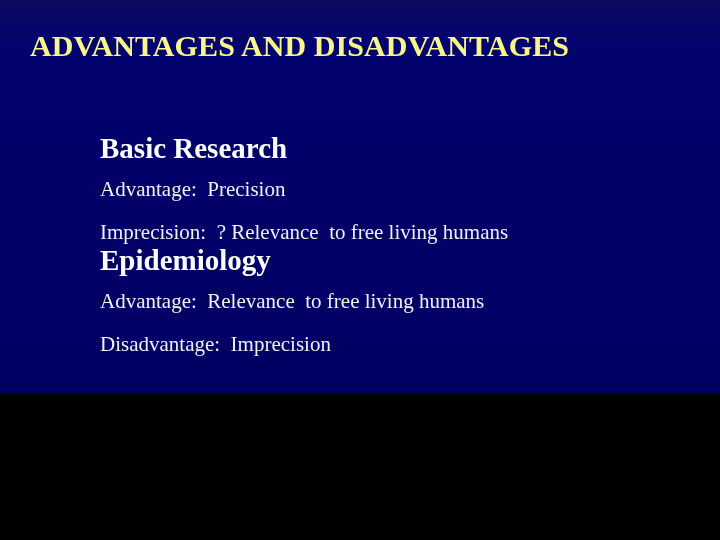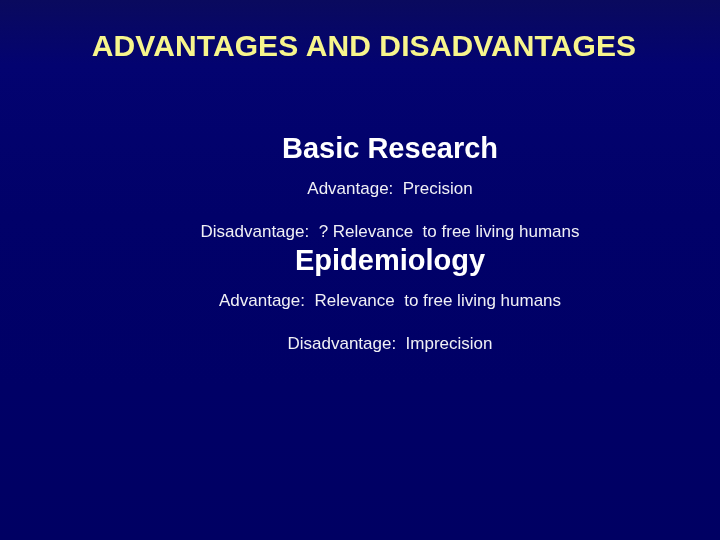--- a/index.html
+++ b/index.html
@@ -5,31 +5,30 @@
 <style>
   html, body {
     margin: 0;
     padding: 0;
     background: #000000;
   }
 
   #slide {
     position: relative;
     width: 720px;
-    height: 540px;
+    height: 394px;
     overflow: hidden;
     background-color: #000069;
     background-image: linear-gradient(180deg,
         #0a0a5e 0%,
         #030370 12%,
         #010169 40%,
         #000066 72%,
         #000063 100%);
-    font-family: Liberation Sans, sans-serif;
-    text-align: center;
+    font-family: Liberation Serif, serif;
     -webkit-font-smoothing: antialiased;
   }
 
   
   .slide-title {
     position: absolute;
     left: 30px;
     top: 29px;
     width: 668px;
     font-size: 30px;
@@ -58,21 +57,21 @@
   .section-heading {
     font-size: 29px;
     font-weight: bold;
     color: #FFFFFF;
     line-height: 30px;
     margin: 0 0 13px 0;
     white-space: nowrap;
   }
 
   .detail-line {
-    font-size: 17px;
+    font-size: 21px;
     font-weight: normal;
     color: #F0F0F5;
     line-height: 26px;
     margin: 0 0 17px 0;
     white-space: pre;
   }
 
   .detail-line:last-child {
     margin-bottom: 0;
   }
@@ -82,21 +81,21 @@
 
 <div id="slide">
 
   <div class="slide-title">ADVANTAGES AND DISADVANTAGES</div>
 
   <div class="body-area">
 
     <div class="section">
       <div class="section-heading">Basic Research</div>
       <div class="detail-line">Advantage:  Precision</div>
-      <div class="detail-line">Disadvantage:  ? Relevance  to free living humans</div>
+      <div class="detail-line">Imprecision:  ? Relevance  to free living humans</div>
     </div>
 
     <div class="section">
       <div class="section-heading">Epidemiology</div>
       <div class="detail-line">Advantage:  Relevance  to free living humans</div>
       <div class="detail-line">Disadvantage:  Imprecision</div>
     </div>
 
   </div>
 

